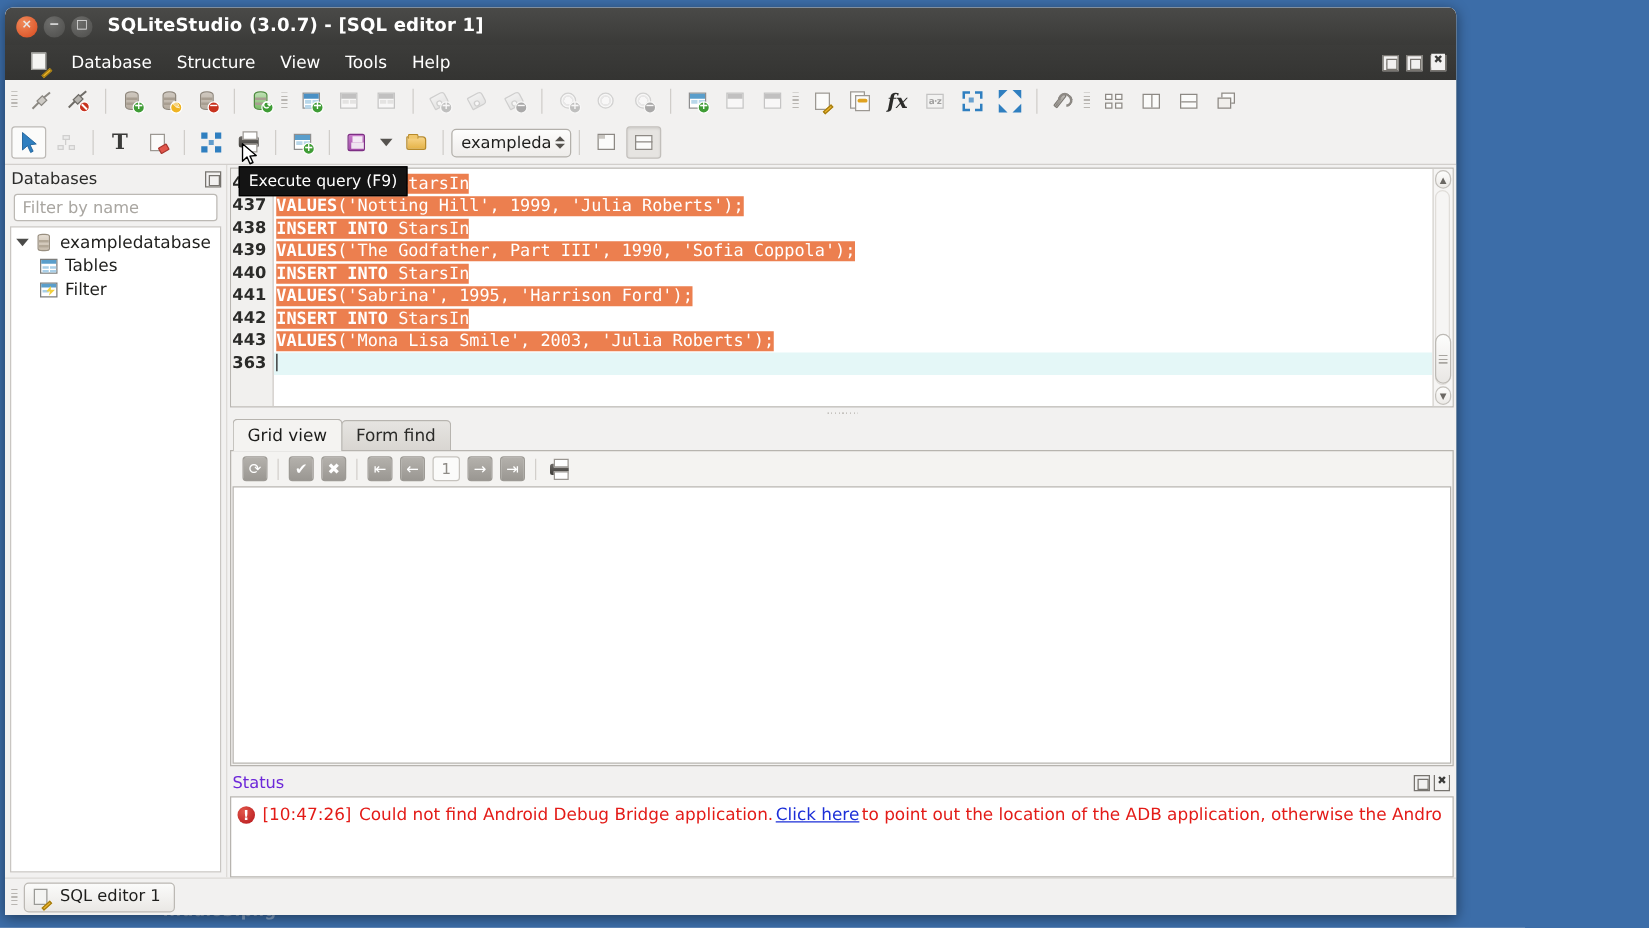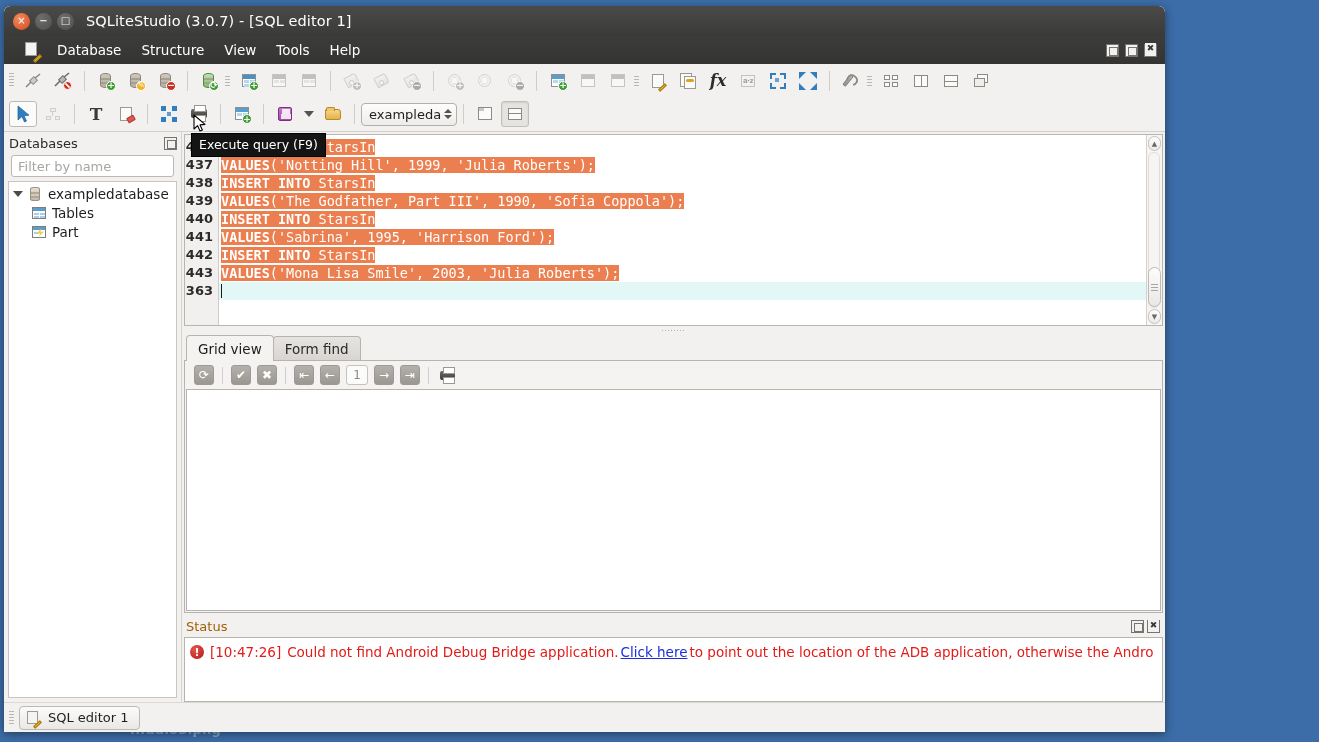--- a/index.html
+++ b/index.html
@@ -47,21 +47,21 @@
     margin-left: 5px; flex: none;
     display: flex; align-items: center; justify-content: center;
     font-size: 10px; color: #e8e8e8; font-weight: bold;
     line-height: 1;
   }
   .winbtn.close { background: radial-gradient(circle at 35% 30%, #f08a5a, #d8491e); margin-left: 9px; }
   .winbtn.min   { background: radial-gradient(circle at 35% 30%, #6e6e6c, #4d4d4b); }
   .winbtn.max   { background: radial-gradient(circle at 35% 30%, #6e6e6c, #4d4d4b); }
   .winbtn span { transform: translateY(-.5px); }
   #wintitle {
-    color: #ffffff; font-size: 14.5px; font-weight: normal;
+    color: #ffffff; font-size: 14.5px; font-weight: bold;
     margin-left: 12px; letter-spacing: .1px;
   }
 
   
   #menubar {
     height: 28px; flex: none;
     background: linear-gradient(to bottom,#3c3c3a,#343432);
     display: flex; align-items: center;
     padding-left: 16px;
   }
@@ -435,21 +435,21 @@
   .gsep { width: 1px; height: 17px; background: #d2cfcb; margin: 0 5px; flex:none; }
   #grid-area {
     flex: 1; background: #ffffff;
     border: 1px solid #b7b4af; margin: 0 1px 1px 1px;
   }
 
   
   #statusdock { flex: none; margin-top: 3px; }
   #status-header {
     height: 21px; display: flex; align-items: center;
-    padding: 0 3px 0 2px; font-size: 13px; color: #a16207;
+    padding: 0 3px 0 2px; font-size: 13px; color: #6d28d9;
   }
   #status-title { flex: 1; }
   #status-body {
     height: 65px; background: #ffffff; border: 1px solid #b7b4af;
     overflow: hidden; position: relative;
   }
   #status-line {
     display: flex; align-items: center; padding: 6px 0 0 5px;
     font-size: 13.5px; color: #e31b17; white-space: nowrap;
   }
@@ -920,21 +920,21 @@
           <span>Tables</span>
         </div>
         <div class="tree-row">
           <span class="tree-indent"></span>
           <span class="tree-ic view-small">
               <span class="tbl-small">
                 <span class="b"></span>
                 <span class="c" style="left:1px;top:5px"></span>
               </span>
             </span>
-          <span>Part</span>
+          <span>Filter</span>
         </div>
       </div>
     </div>
 
     <div id="editor-pane">
 
       <div id="sqlarea">
         <div id="gutter">
           <div class="ln">436</div>
           <div class="ln">437</div>

